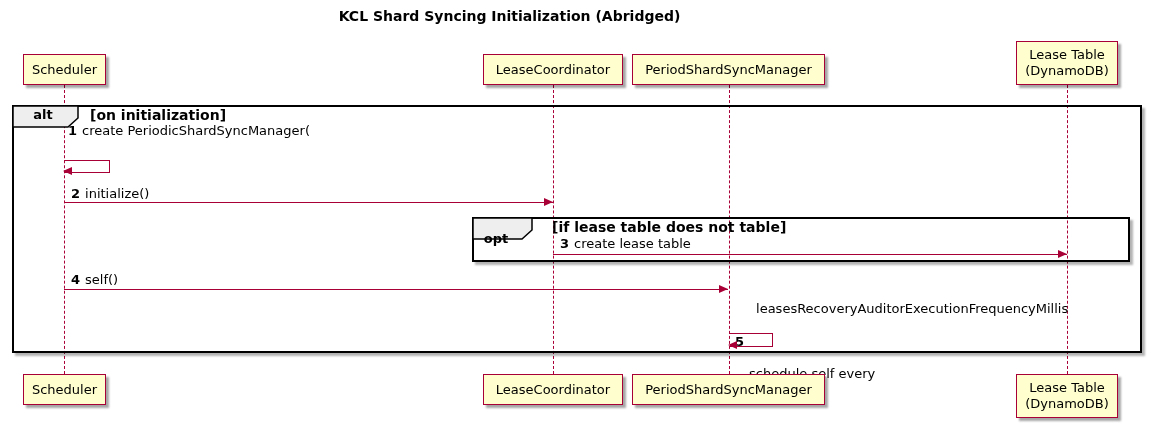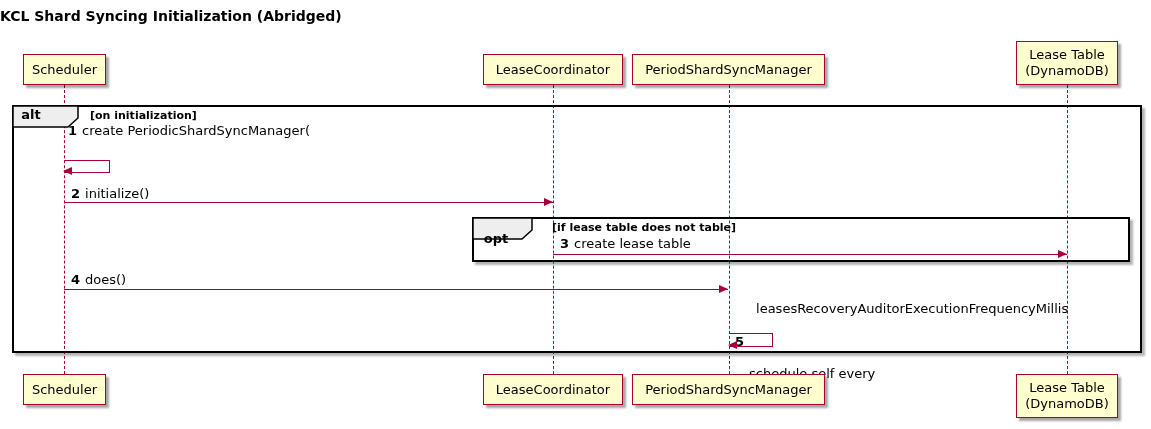--- a/index.html
+++ b/index.html
@@ -5,21 +5,21 @@
   * { margin:0; padding:0; box-sizing:border-box; }
   body { background:#ffffff; }
   .diagram {
     position:relative; width:1151px; height:429px;
     background:#ffffff; overflow:hidden;
     font-family:"DejaVu Sans","Liberation Sans",sans-serif;
     color:#000;
   }
   .title {
     position:absolute; top:8px; left:0; width:1019px;
-    text-align:left; font-size:14px; font-weight:bold;
+    text-align:center; font-size:14px; font-weight:bold;
     white-space:nowrap;
   }
   .lifeline {
     position:absolute; top:85px; height:289px; width:0;
     border-left:1px dashed #A80036;
   }
   .participant {
     position:absolute; background:#FEFECE; border:1.5px solid #A80036;
     box-shadow:3px 3px 2px rgba(0,0,0,0.35);
     display:flex; flex-direction:column; align-items:center; justify-content:center;
@@ -29,21 +29,21 @@
     position:absolute; border:2px solid #000;
     box-shadow:3px 3px 2px rgba(0,0,0,0.30);
     background:transparent;
   }
   .frame-tab-svg { position:absolute; }
   .frame-tab-label {
     position:absolute; font-size:13px; font-weight:bold;
     text-align:center; line-height:14px; white-space:nowrap;
   }
   .guard {
-    position:absolute; font-size:11px; font-weight:bold;
+    position:absolute; font-size:14px; font-weight:bold;
     white-space:nowrap; line-height:13px;
   }
   .msg {
     position:absolute; display:flex; align-items:center;
     font-size:13px; white-space:nowrap;
   }
   .msg .num { font-weight:bold; margin-right:5px; }
   .msg .lines { display:flex; flex-direction:column;gap:48px; }
   .msg .lines .ln { line-height:17px; }
   .ind11 { padding-left:11px; }
@@ -73,21 +73,21 @@
 
   <div class="lifeline" style="left:63.5px"></div>
   <div class="lifeline" style="left:553px"></div>
   <div class="lifeline" style="left:728.5px"></div>
   <div class="lifeline" style="left:1067px"></div>
 
   <div class="frame" style="left:12px;top:105px;width:1130px;height:248px"></div>
   <svg class="frame-tab-svg" style="left:12px;top:105px" width="68" height="24">
     <polygon points="1,1 66,1 66,13 56,22 1,22" fill="#EEEEEE" stroke="#000000" stroke-width="1.5"></polygon>
   </svg>
-  <div class="frame-tab-label" style="left:4px;top:108px;width:54px">alt</div>
+  <div class="frame-tab-label" style="left:16px;top:108px;width:54px">alt</div>
   <div class="guard" style="left:90px;top:109px">[on initialization]</div>
 
   <div class="msg" style="left:68px;top:122px">
     <span class="num">1</span>
     <span class="lines">
       <span class="ln">create PeriodicShardSyncManager(</span>
     </span>
   </div>
   <div class="self-loop" style="left:64px;top:160px;width:46px;height:13px"></div>
 
@@ -105,21 +105,21 @@
   <div class="guard" style="left:552px;top:221px">[if lease table does not table]</div>
 
   <div class="msg" style="left:560px;top:236px">
     <span class="num">3</span>
     <span>create lease table</span>
   </div>
   <div class="arrow" style="left:553px;top:254px;width:514px"></div>
 
   <div class="msg" style="left:71px;top:272px">
     <span class="num">4</span>
-    <span>does()</span>
+    <span>self()</span>
   </div>
   <div class="arrow" style="left:64px;top:289px;width:664px"></div>
 
   <div class="msg" style="left:735px;top:300px">
     <span class="num">5</span>
     <span class="lines">
       <span class="ln ind7">leasesRecoveryAuditorExecutionFrequencyMillis</span>
       <span class="ln">schedule self every</span>
     </span>
   </div>

